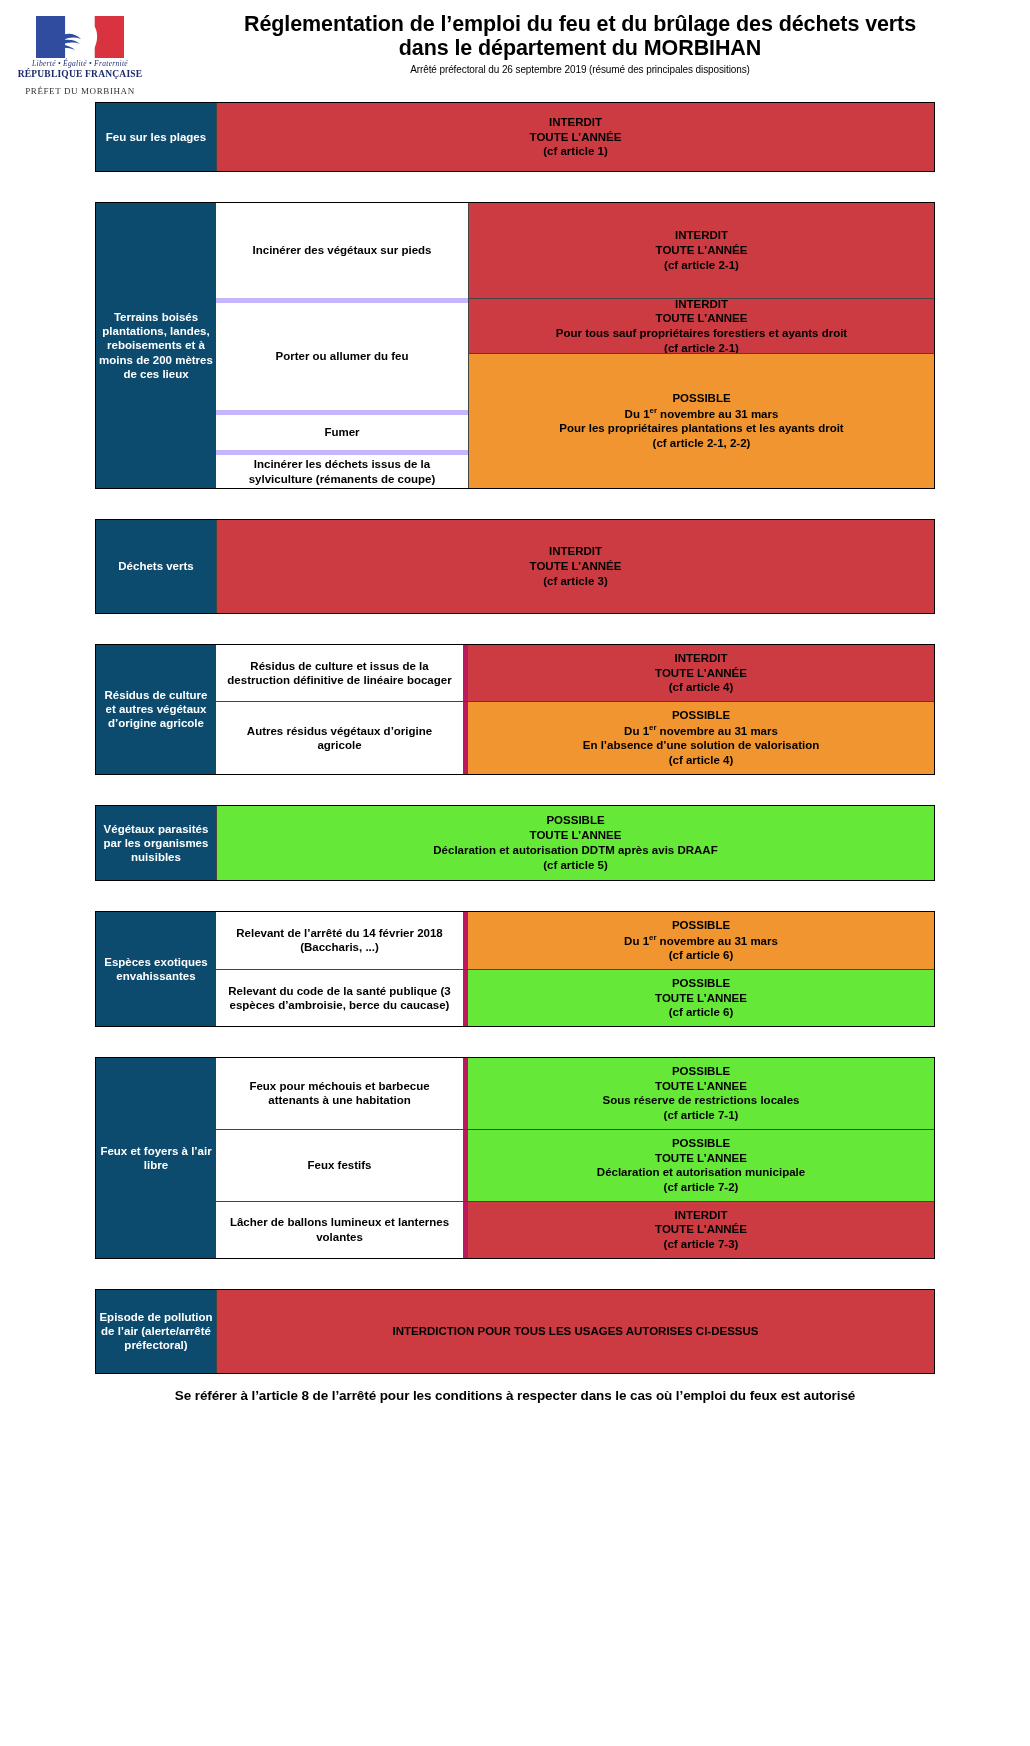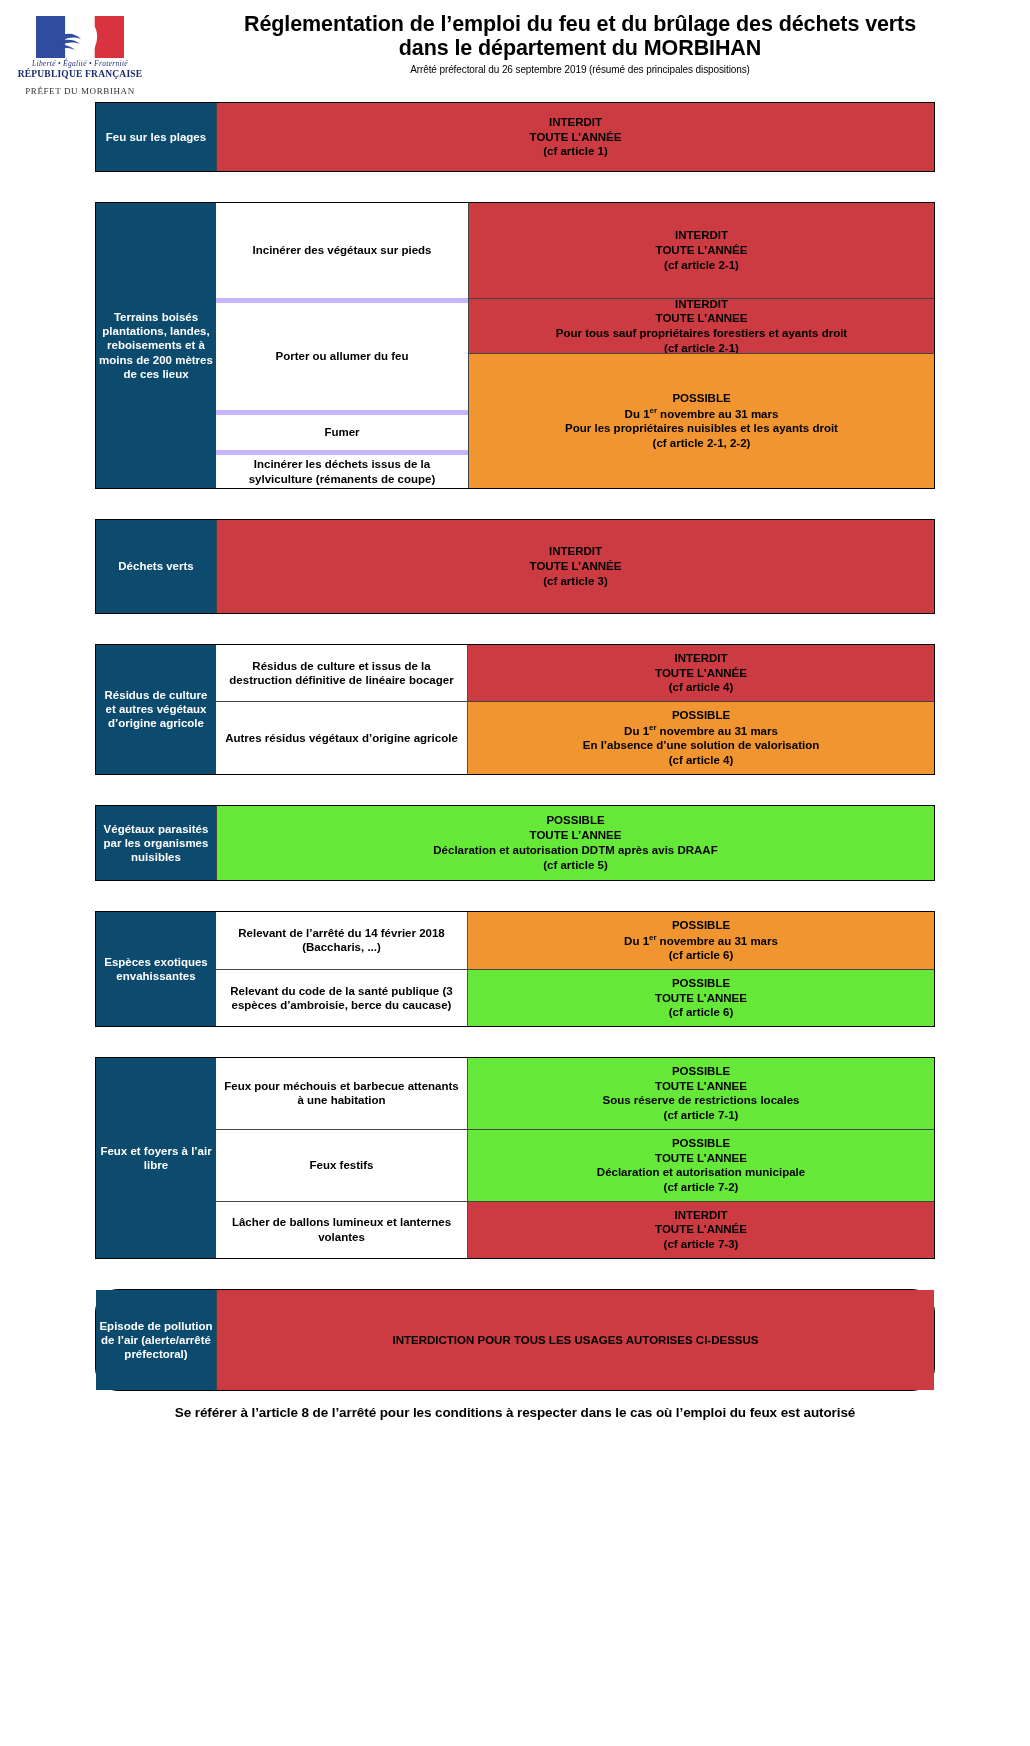--- a/index.html
+++ b/index.html
@@ -117,21 +117,21 @@
     background:#fff;
     font-size:11.5px;
     font-weight:bold;
     line-height:1.25;
     display:flex;
     align-items:center;
     justify-content:center;
     text-align:center;
     padding:4px 8px;
     box-sizing:border-box;
-    border-right:1px solid #be185d;
+    border-right:5px solid #be185d;
   }
   .status{
     flex:1;
     font-size:11.5px;
     font-weight:bold;
     line-height:1.28;
     display:flex;
     flex-direction:column;
     align-items:center;
     justify-content:center;
@@ -144,21 +144,21 @@
   .orange{background:#F0952F;}
   .green{background:#66E839;}
 
   
   .block.simple .status{border-left:1px solid #444;}
 
   
   .h-plage{height:70px;}
   .h-dechets{height:95px;}
   .h-parasite{height:76px;}
-  .h-pollution{height:102px;border-radius:23px;}
+  .h-pollution{height:85px;}
 
   .r-incinerer{height:95px;}
   .r-porter{height:112px;}
   .r-fumer{height:40px;}
   .r-sylvi{height:38px;}
 
   
   .split-wrap{flex:1; display:flex;}
   .left-rows{
     width:252px;min-width:252px;
@@ -250,21 +250,21 @@
         </div>
         <div class="right-cell red" style="height:55px">
           <span class="ln">INTERDIT</span>
           <span class="ln">TOUTE L’ANNEE</span>
           <span class="ln">Pour tous sauf propriétaires forestiers et ayants droit</span>
           <span class="ln">(cf article 2-1)</span>
         </div>
         <div class="right-cell orange" style="height:135px">
           <span class="ln">POSSIBLE</span>
           <span class="ln">Du 1<sup>er</sup> novembre au 31 mars</span>
-          <span class="ln">Pour les propriétaires nuisibles et les ayants droit</span>
+          <span class="ln">Pour les propriétaires plantations et les ayants droit</span>
           <span class="ln">(cf article 2-1, 2-2)</span>
         </div>
       </div>
     </div>
   </div>
 
   <div class="gap"></div>
 
   <div class="block simple h-dechets">
     <div class="cat">Déchets verts</div>

